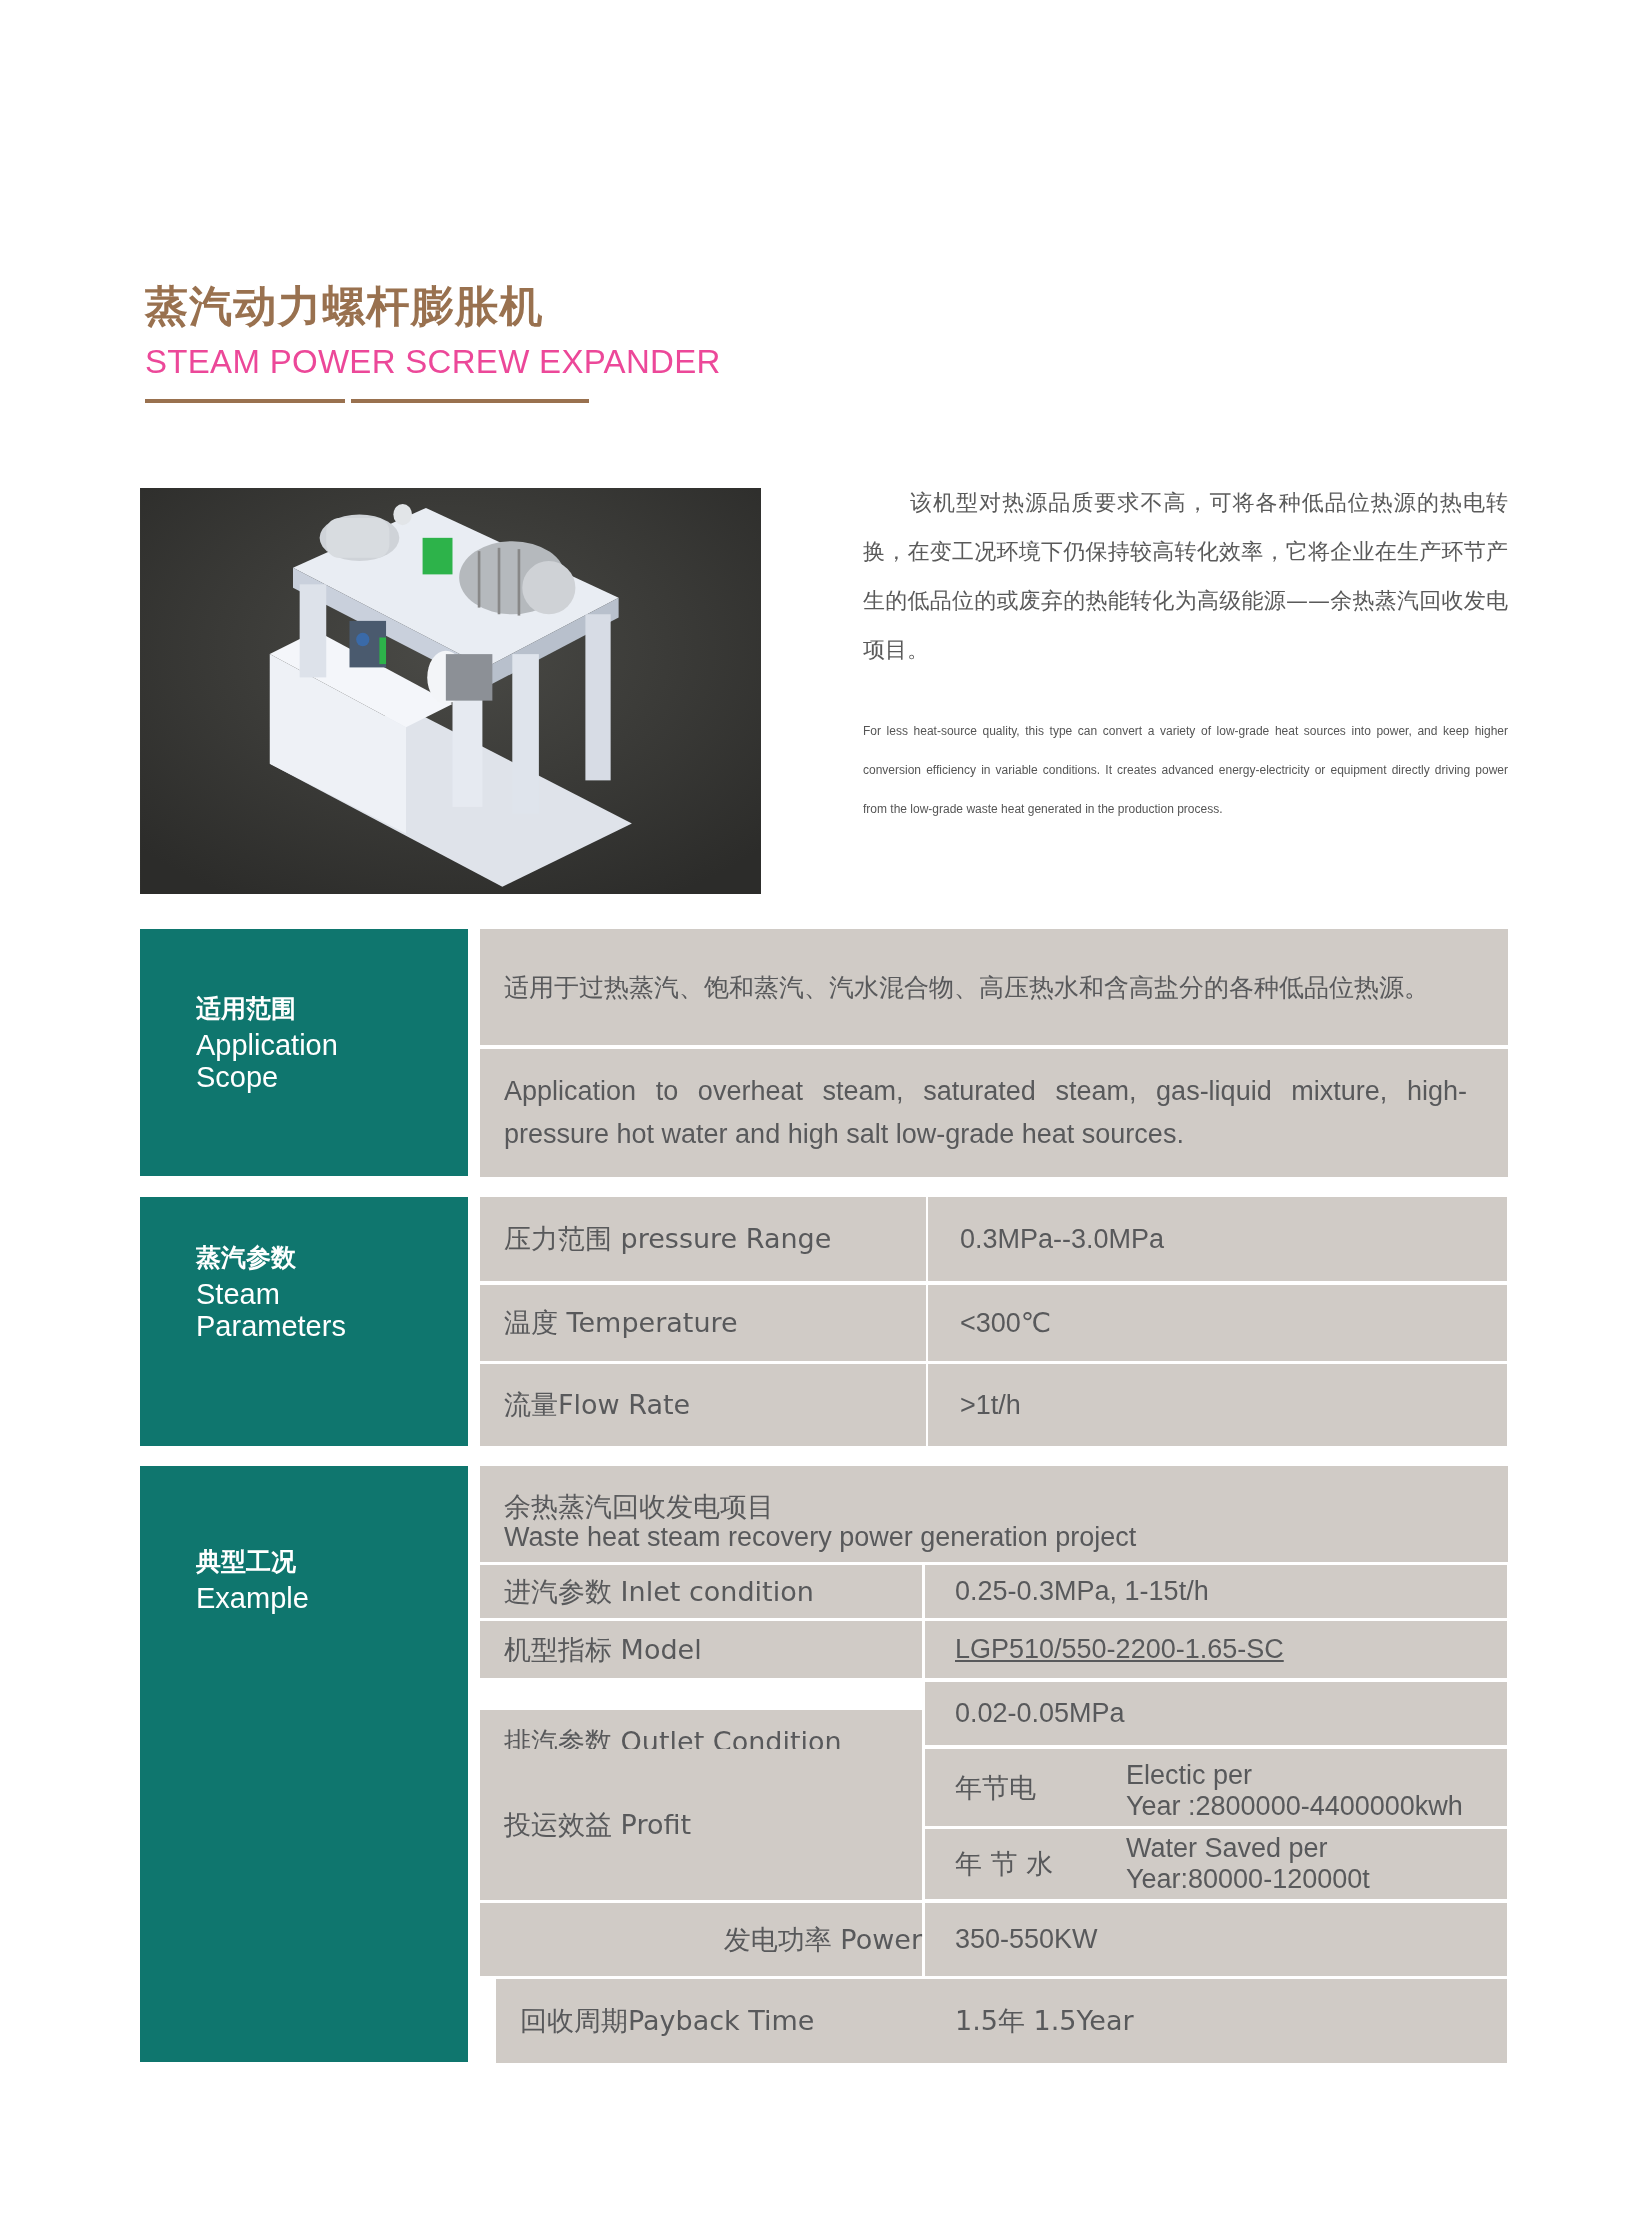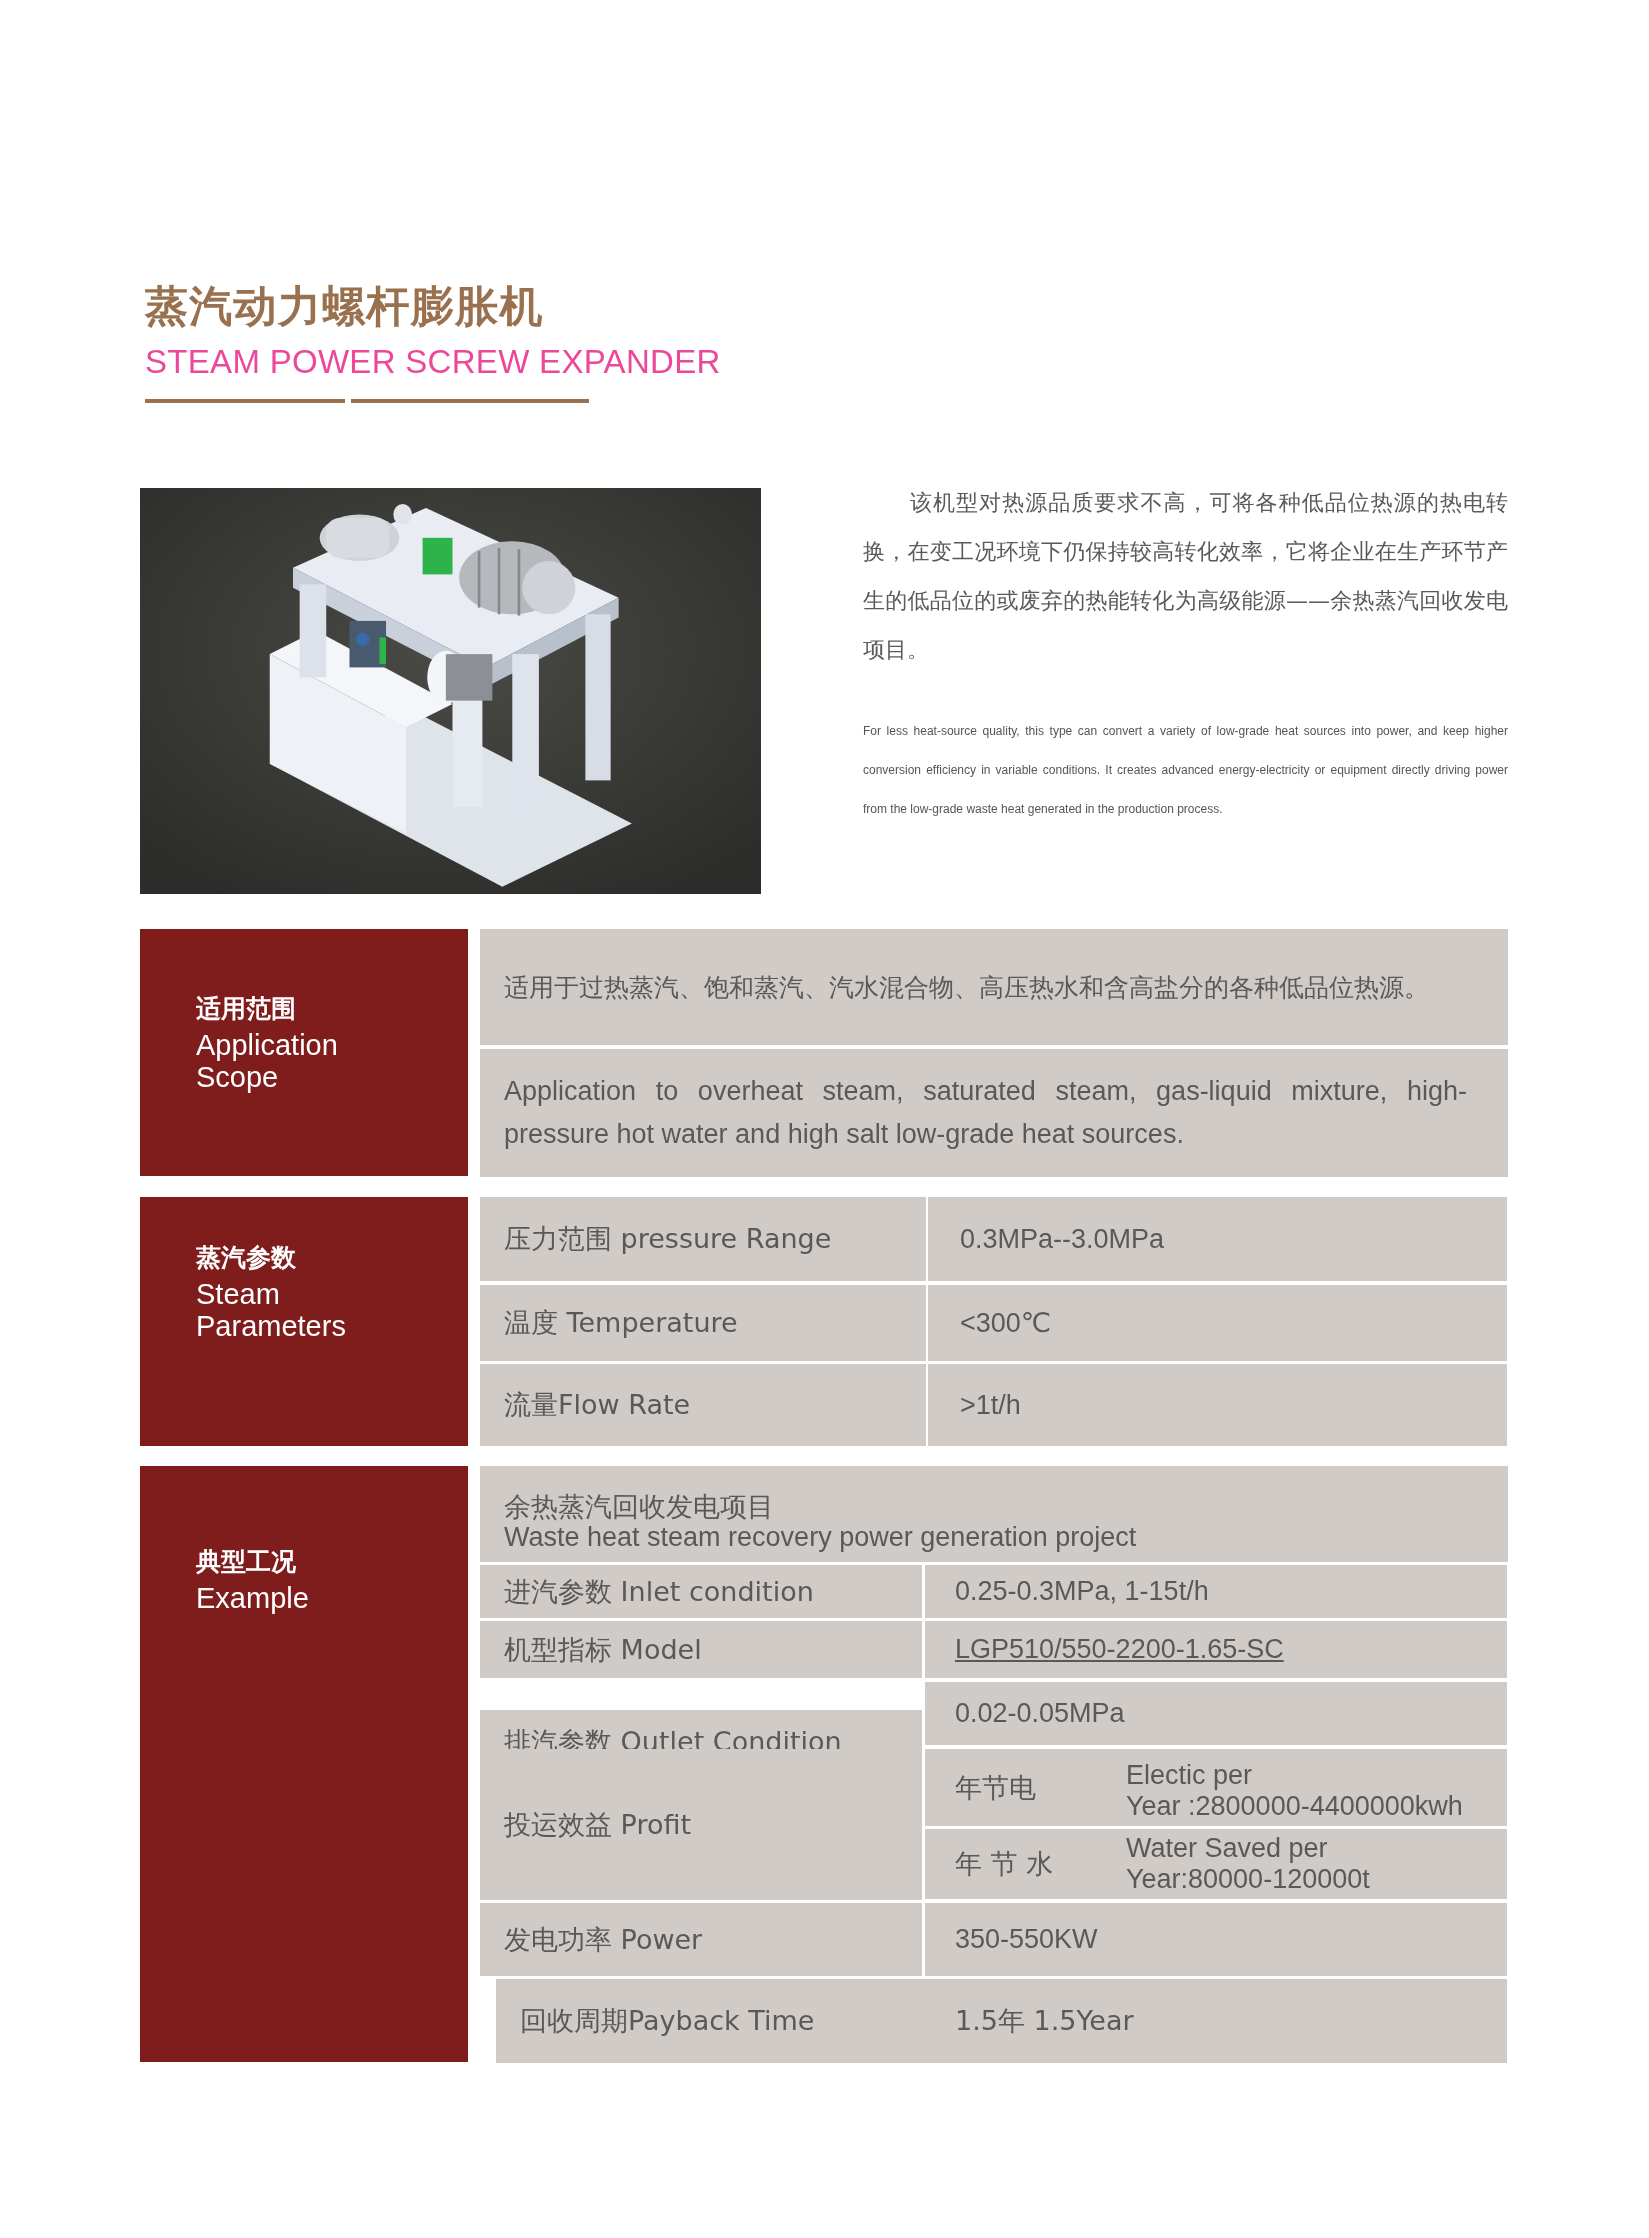--- a/index.html
+++ b/index.html
@@ -20,21 +20,21 @@
   .photo { left:140px; top:488px; width:621px; height:406px; background:#3a3a37; overflow:hidden; }
 
   
   .intro-cn { left:863px; top:478px; width:645px; font-size:22px; color:#5a5a5a;
               line-height:49px; text-align:justify; font-family:"DejaVu Sans", sans-serif; }
   .intro-cn p { margin:0; text-indent:47px; }
   .intro-en { left:863px; top:712px; width:645px; font-size:12px; color:#555;
               line-height:39px; text-align:justify; text-align-last:left; }
 
   
-  .brown { background:#7f1d1d; color:#fff; }
+  .brown { background:#0f766e; color:#fff; }
   .grey { background:#d0cbc6; color:#58595b; }
   .section-label { position:absolute; left:56px; font-size:29px; line-height:32px; }
   .section-label .cn { font-size:25px; font-weight:bold; font-family:"DejaVu Sans", sans-serif; display:block; margin-bottom:4px; }
   .cell { position:absolute; box-sizing:border-box; display:flex; align-items:center; font-size:27px; }
   .cell .pad { padding-left:24px; }
   .cell.val .pad { padding-left:32px; }
   .cn-font { font-family:"DejaVu Sans", sans-serif; }
   .two-line { line-height:31px; }
 </style>
 </head>
@@ -183,21 +183,21 @@
   </span>
 </div>
 <div class="cell grey" style="left:925px; top:1829px; width:582px; height:70px;">
   <span class="cn-font" style="position:absolute; left:30px;">年 节 水</span>
   <span class="two-line" style="position:absolute; left:201px; top:4px;">
     <span style="display:block;">Water Saved per</span>
     <span style="display:block;">Year:80000-120000t</span>
   </span>
 </div>
 
-<div class="cell grey" style="left:480px; top:1903px; width:442px; height:73px;">
+<div class="cell grey" style="left:480px; top:1903px; width:442px; height:73px;justify-content:flex-end;">
   <span class="pad cn-font">发电功率 Power</span>
 </div>
 <div class="cell grey val" style="left:925px; top:1903px; width:582px; height:73px;">
   <span class="pad" style="padding-left:30px;">350-550KW</span>
 </div>
 
 <div class="cell grey" style="left:496px; top:1979px; width:442px; height:84px;">
   <span class="pad cn-font">回收周期Payback Time</span>
 </div>
 <div class="cell grey val" style="left:925px; top:1979px; width:582px; height:84px;">

